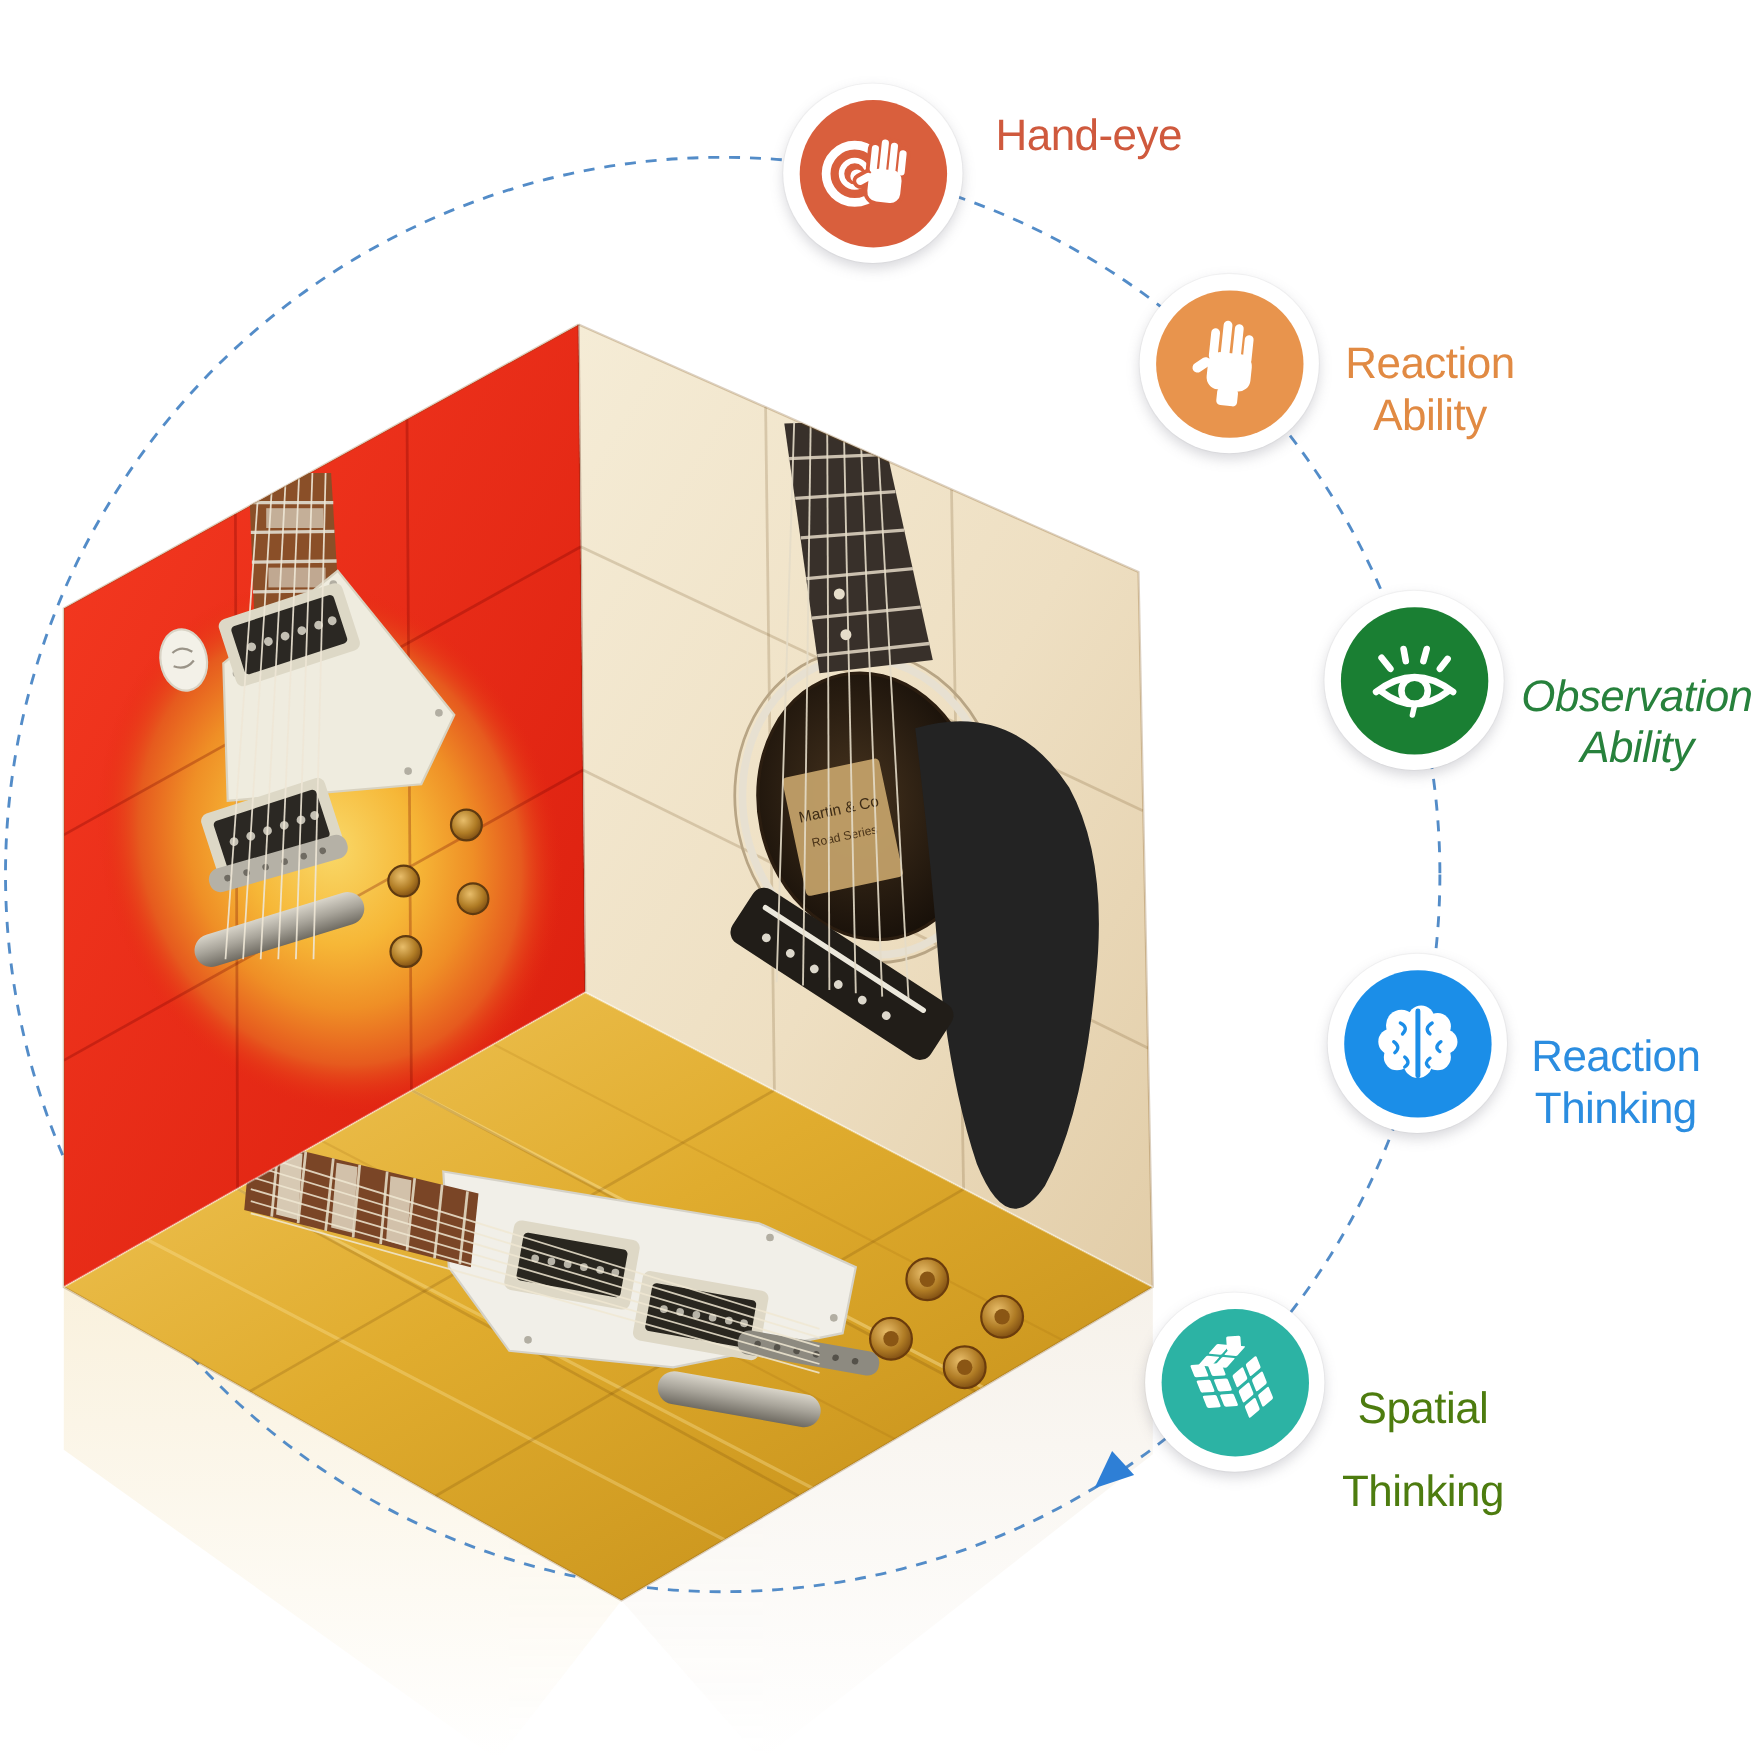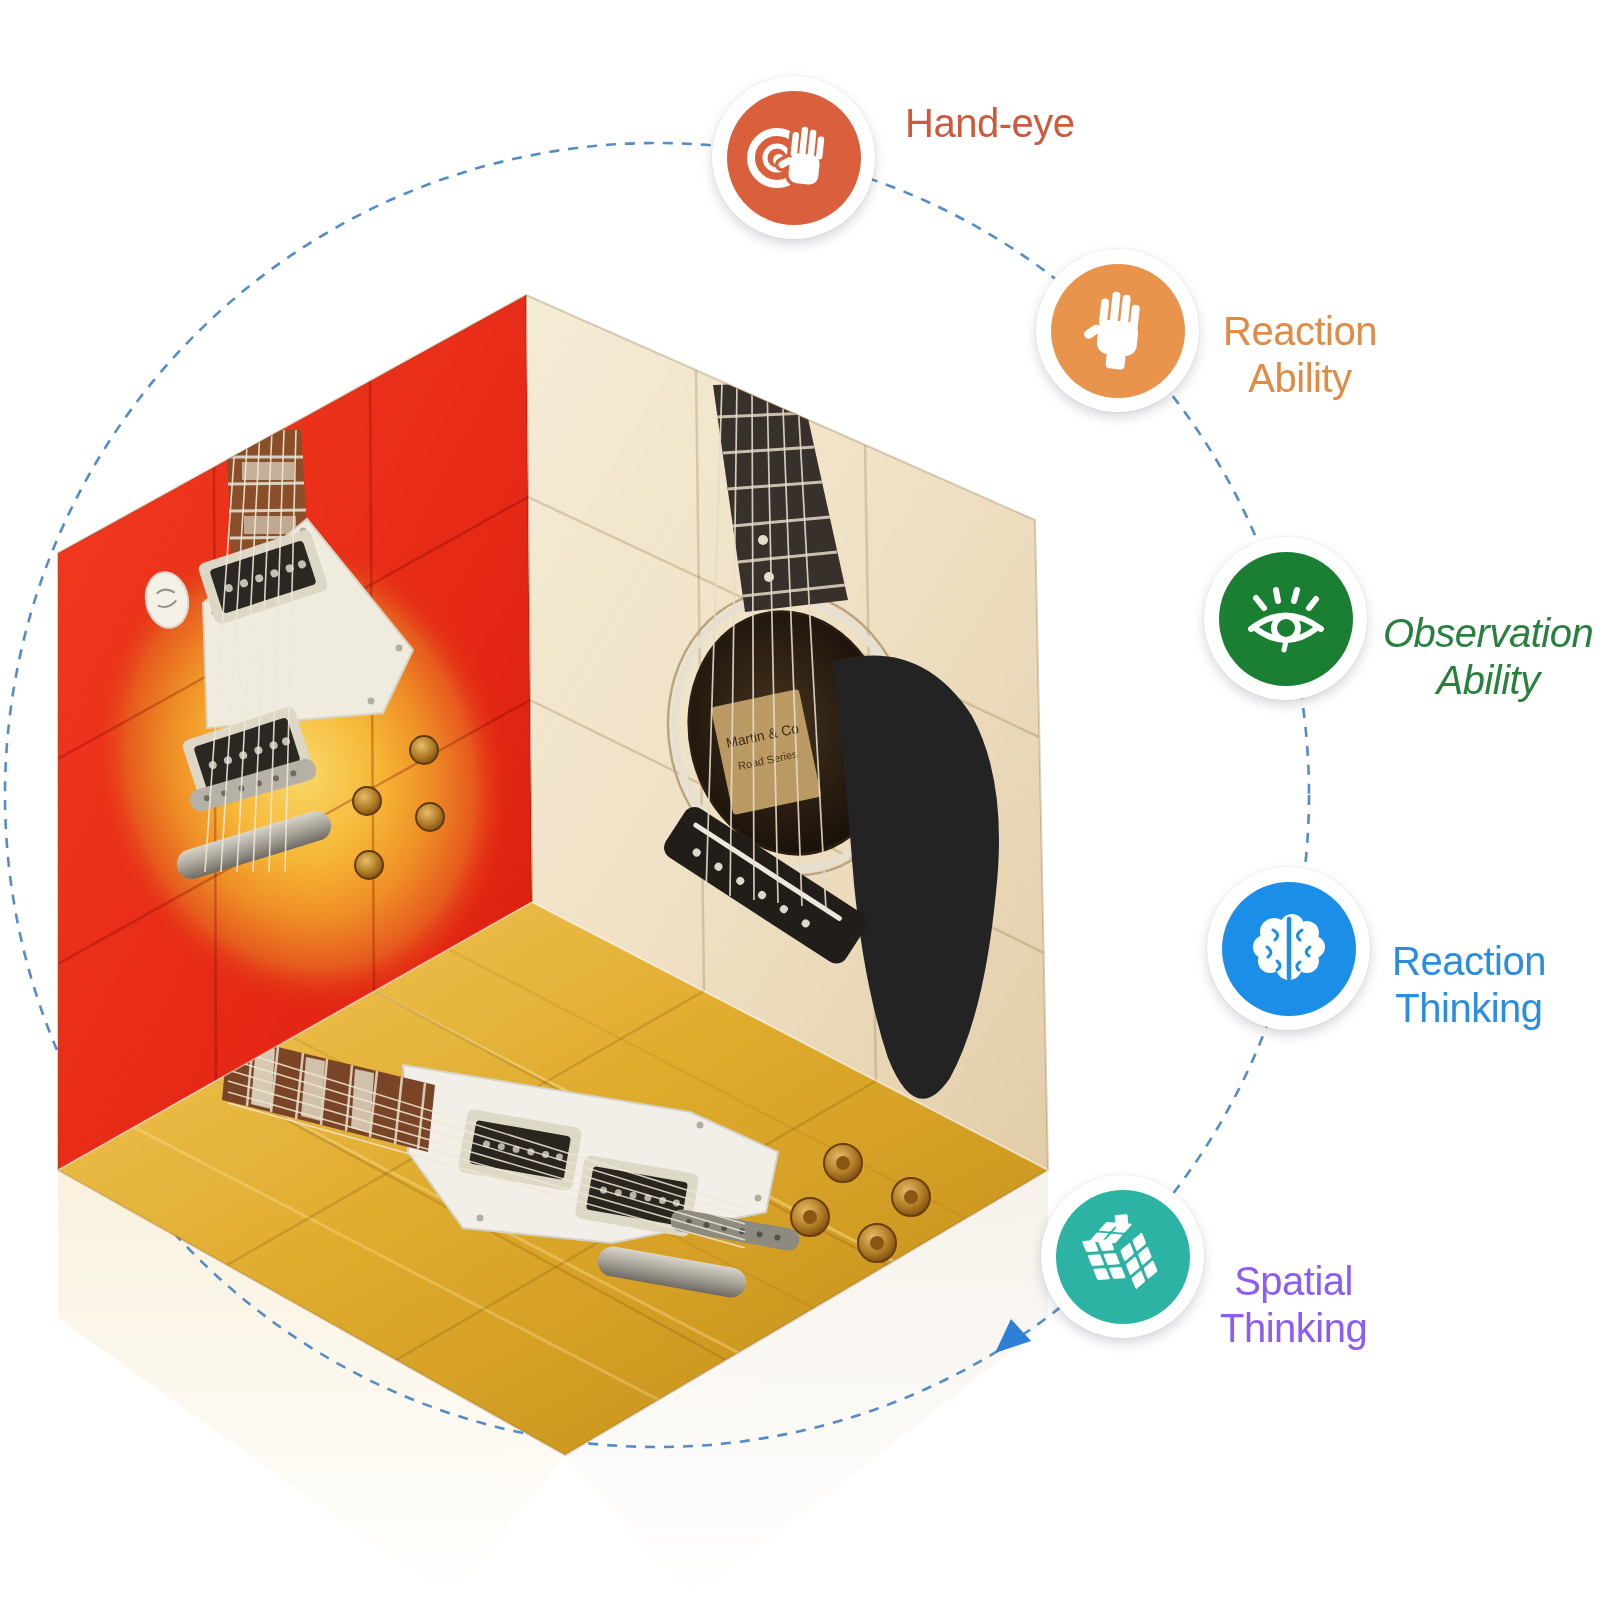--- a/index.html
+++ b/index.html
@@ -475,18 +475,18 @@
     <span>Ability</span>
   </div>
   <div class="feature-label" style="left: 1383px; top: 610px; color: rgb(39, 129, 60); font-style: italic;">
     <span>Observation</span>
     <span>Ability</span>
   </div>
   <div class="feature-label" style="left: 1392px; top: 938px; color: rgb(43, 141, 224);">
     <span>Reaction</span>
     <span>Thinking</span>
   </div>
-  <div class="feature-label" style="left: 1220px; top: 1258px; color: #8b5cf6;">
+  <div class="feature-label" style="left: 1220px; top: 1258px; color: #4d7c0f; gap: 28px;">
     <span>Spatial</span>
     <span>Thinking</span>
   </div>
 
 </div>
 
 </body></html>

